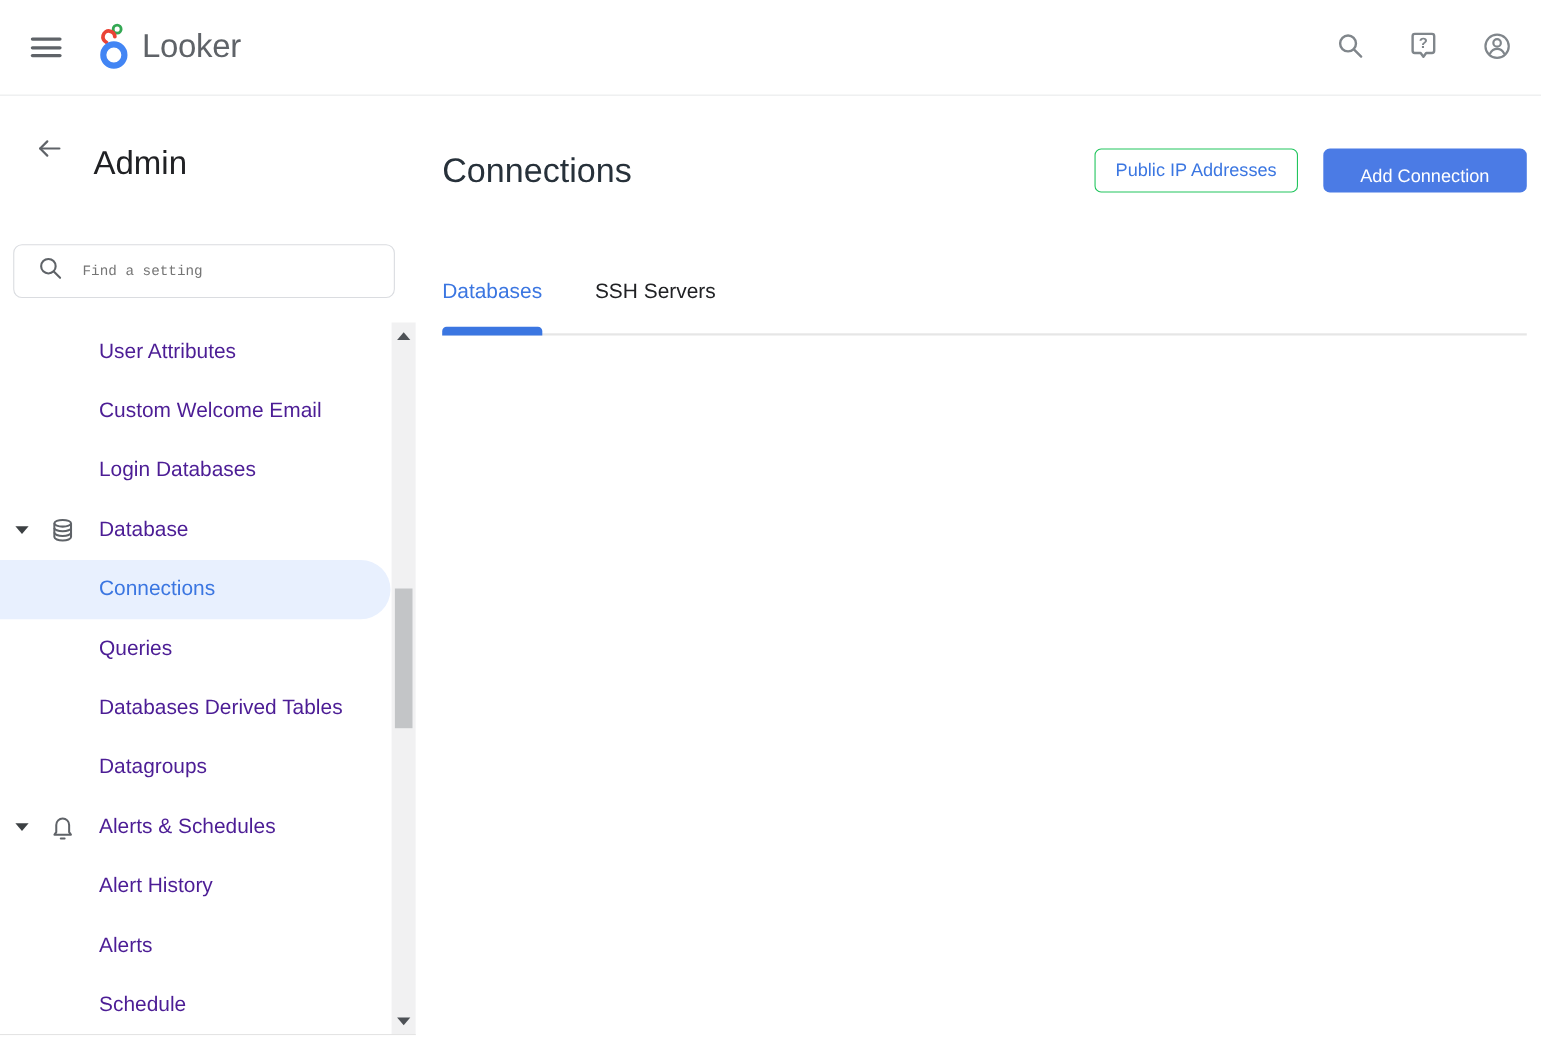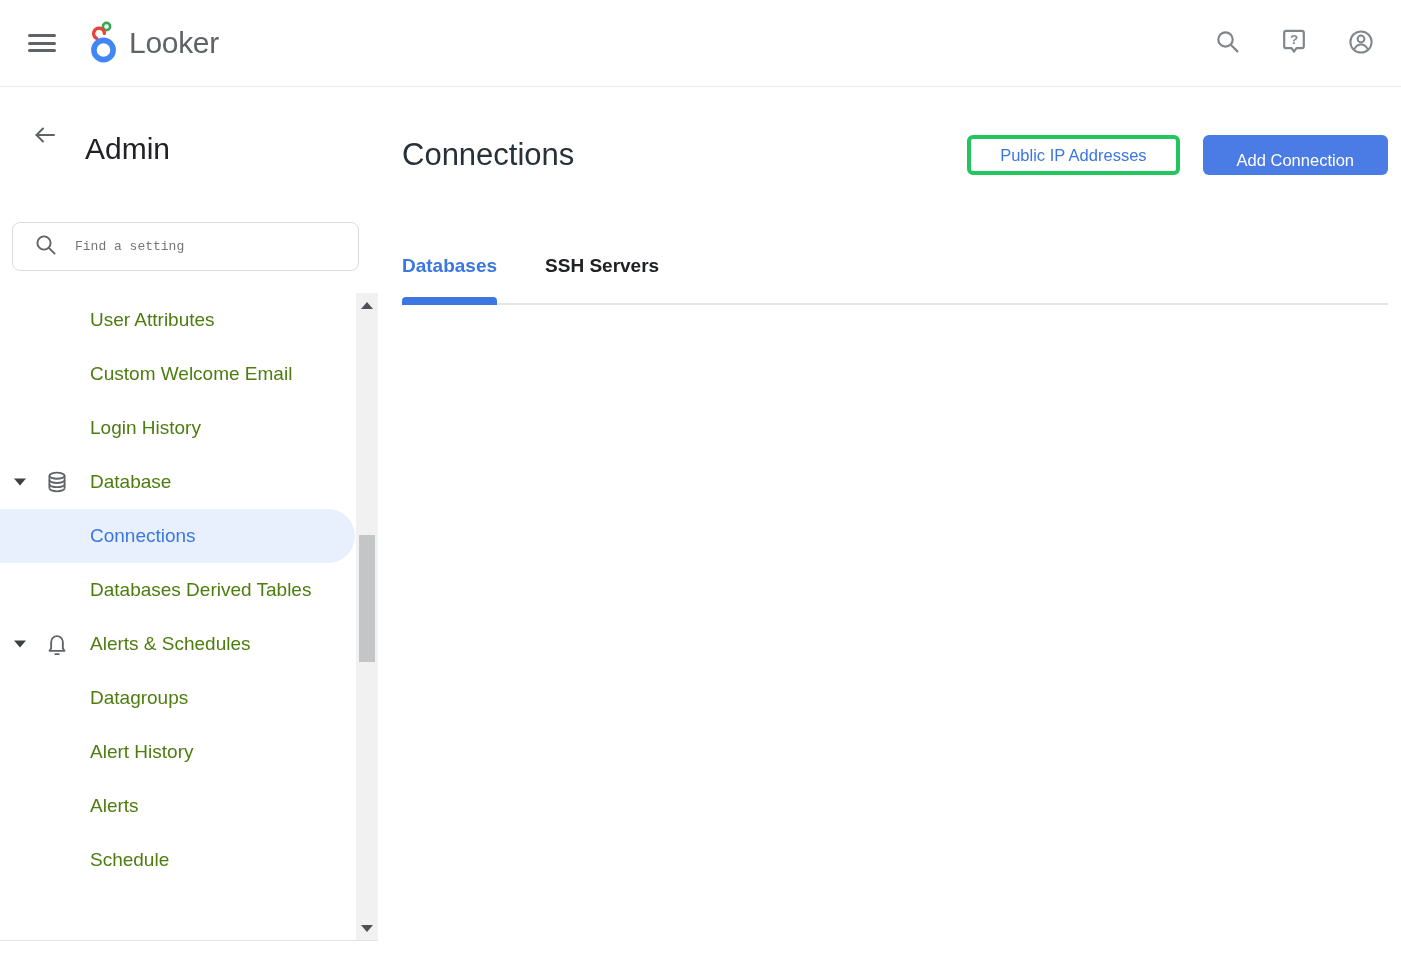--- a/index.html
+++ b/index.html
@@ -29,21 +29,21 @@
   .setting-search {
     margin:67px 0 0 12px; width:347px; height:49px;
     border:1px solid #DADCE0; border-radius:8px;
     display:flex; align-items:center; padding:0 14px 0 21px; gap:17px; background:#fff;
   }
   .setting-search input { border:none; outline:none; flex:1; font-size:13px; color:#701a75; font-family:Liberation Mono, monospace; background:transparent; }
   .setting-search input::placeholder { color:#757575; }
   .settings-list { margin-top:22px; height:648px; position:relative; border-bottom:1px solid #E4E4E4; overflow:hidden; }
   .nav-item {
     height:54px; display:flex; align-items:center; position:relative;
-    padding-left:90px; font-size:19px; color:#4d7c0f; cursor:pointer;
+    padding-left:90px; font-size:19px; color:#4c1d95; cursor:pointer;
   }
   .nav-item.selected { width:355px; background:var(--selected-bg,#E8F0FE); border-radius:0 27px 27px 0; color:var(--accent,#3B76E1); }
   .caret {
     position:absolute; left:14px; top:50%; transform:translateY(-50%);
     width:0; height:0; border-left:6.5px solid transparent; border-right:6.5px solid transparent;
     border-top:7.5px solid #3C4043;
   }
   .nav-icon { position:absolute; left:44px; top:50%; transform:translateY(-50%); width:26px; height:26px; }
   
   .list-scrollbar { position:absolute; top:0; right:0; width:22px; height:648px; background:#F1F1F2; cursor:pointer; }
@@ -51,31 +51,31 @@
     border-left:6px solid transparent; border-right:6px solid transparent; }
   .scroll-up { top:9px; border-bottom:7px solid #4D5156; }
   .scroll-down { bottom:9px; border-top:7px solid #4D5156; }
   .scroll-thumb { position:absolute; top:242px; left:3px; width:16px; height:127px; background:#C3C5C7; }
   
   .main { position:absolute; top:87px; left:402px; width:986px; }
   .main-header { margin-top:48px; height:40px; display:flex; align-items:center; }
   .page-title { font-size:31px; font-weight:400; color:#27313A; }
   .actions { margin-left:auto; display:flex; align-items:center; gap:23px; }
   .btn-outline {
-    height:40px; padding:0 29px; border:4px solid #22c55e; border-radius:6px;
+    height:40px; padding:0 18px; border:1px solid #22c55e; border-radius:6px;
     background:#fff; color:var(--accent,#3B76E1); font-size:16.5px; font-weight:500;
     cursor:pointer; font-family:inherit;
   }
   .btn-primary {
     height:40px; padding:16px 34px; border:none; border-radius:6px;
     background:var(--button-blue,#4B7BE5); color:#fff; font-size:16.5px; font-weight:500;
     cursor:pointer; font-family:inherit;
   }
   .tabs { margin-top:80px; display:flex; gap:48px; border-bottom:2px solid #E6E6E6; }
-  .tab { padding-bottom:26px; font-size:19px; font-weight:700; color:#202124; position:relative; cursor:pointer;text-align:right; }
+  .tab { padding-bottom:26px; font-size:19px; font-weight:400; color:#202124; position:relative; cursor:pointer;text-align:right; }
   .tab.active { color:var(--accent,#3B76E1); }
   .tab.active::after {
     content:""; position:absolute; bottom:-2px; left:0; right:0; height:8px;
     border-radius:4px 4px 0 0; background:var(--accent,#3B76E1);
   }
 </style>
 </head>
 <body>
 
 <div class="app">
@@ -149,53 +149,56 @@
     </div>
 
     <nav class="settings-list">
       <div class="nav-item">
         <span>User Attributes</span>
       </div>
       <div class="nav-item">
         <span>Custom Welcome Email</span>
       </div>
       <div class="nav-item">
-        <span>Login History</span>
+        <span>Login Databases</span>
       </div>
       <div class="nav-item">
         <span class="caret"></span>
         <span class="nav-icon">
           <svg width="26" height="26" viewBox="0 0 24 24" fill="none" stroke="#5F6368" stroke-width="1.7">
             <ellipse cx="12" cy="6.2" rx="7" ry="2.8"></ellipse>
             <path d="M5 6.2 V17.8 M19 6.2 V17.8"></path>
             <path d="M5 10.1 a7 2.8 0 0 0 14 0"></path>
             <path d="M5 14 a7 2.8 0 0 0 14 0"></path>
             <path d="M5 17.8 a7 2.8 0 0 0 14 0"></path>
           </svg>
         </span>
         <span>Database</span>
       </div>
       <div class="nav-item selected">
         <span>Connections</span>
       </div>
       <div class="nav-item">
+        <span>Queries</span>
+      </div>
+      <div class="nav-item">
         <span>Databases Derived Tables</span>
+      </div>
+      <div class="nav-item">
+        <span>Datagroups</span>
       </div>
       <div class="nav-item">
         <span class="caret"></span>
         <span class="nav-icon">
           <svg width="26" height="26" viewBox="0 0 24 24" fill="none" stroke="#5F6368" stroke-width="1.7" stroke-linejoin="round" stroke-linecap="round">
             <path d="M6.6 16.2 v-6.1 a5.4 5.4 0 0 1 10.8 0 v6.1 l1.5 2.1 H5.1 z"></path>
             <path d="M10.4 21.4 h3.2"></path>
           </svg>
         </span>
         <span>Alerts &amp; Schedules</span>
-      </div>
-      <div class="nav-item">
-        <span>Datagroups</span>
       </div>
       <div class="nav-item">
         <span>Alert History</span>
       </div>
       <div class="nav-item">
         <span>Alerts</span>
       </div>
       <div class="nav-item">
         <span>Schedule</span>
       </div>

